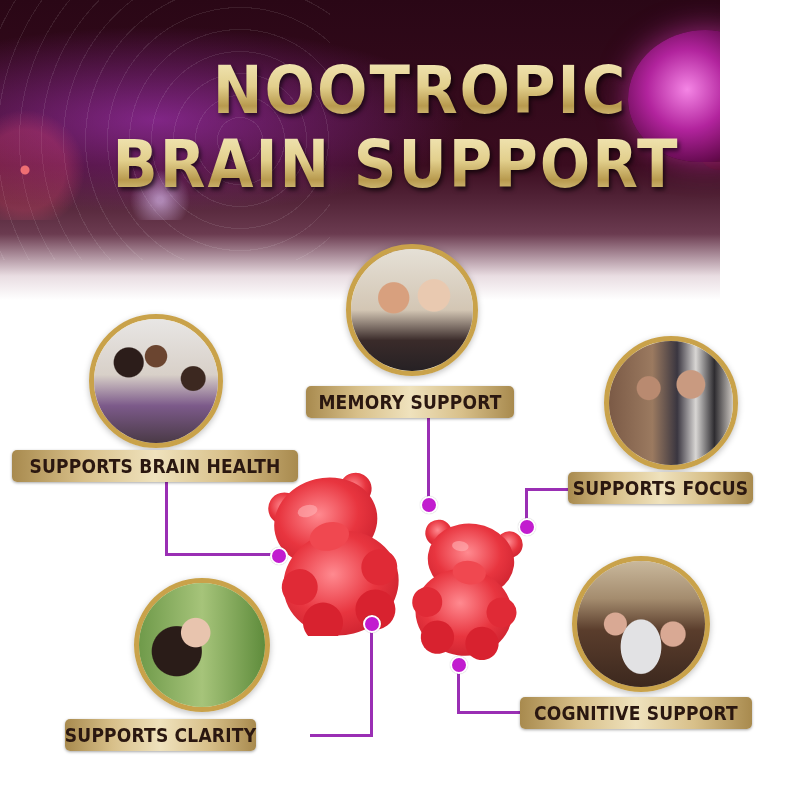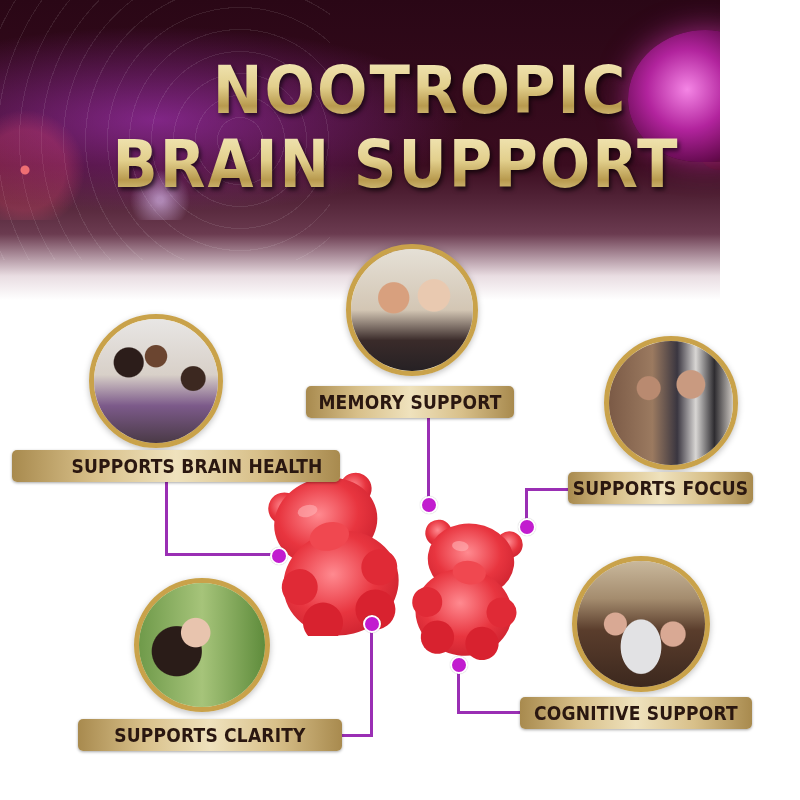--- a/index.html
+++ b/index.html
@@ -120,16 +120,16 @@
   <div class="ph" style="background:radial-gradient(circle at 66% 35%,#c99a80 0 12%,transparent 13%),radial-gradient(circle at 32% 38%,#b98a70 0 10%,transparent 11%),linear-gradient(90deg,#7b5a46 0%,#9b7a60 35%,#3a3640 55%,#d8d6d4 70%,#2e2c30 85%,#cfcac4 100%);"></div>
 </div>
 <div class="circle" style="left:134px;top:578px;width:126px;height:124px;">
   <div class="ph" style="background:radial-gradient(circle at 45% 40%,#e8c4ae 0 14%,transparent 15%),radial-gradient(circle at 30% 55%,#2a1c18 0 22%,transparent 23%),linear-gradient(90deg,#6f9a4a 0%,#a6c47a 50%,#5f8c3c 100%);"></div>
 </div>
 <div class="circle" style="left:572px;top:556px;width:128px;height:126px;">
   <div class="ph" style="background:radial-gradient(ellipse at 50% 68%,#e2e2e4 0 22%,transparent 23%),radial-gradient(circle at 30% 50%,#d9a994 0 10%,transparent 11%),radial-gradient(circle at 75% 58%,#d9a994 0 10%,transparent 11%),linear-gradient(180deg,#c9b89c 0%,#a48c6e 30%,#5a3d2c 55%,#3c281e 100%);"></div>
 </div>
 
 <div class="label" style="left:306px;top:386px;width:208px;">MEMORY SUPPORT</div>
-<div class="label" style="left:12px;top:450px;width:286px;padding-left:42px;">SUPPORTS BRAIN HEALTH</div>
+<div class="label" style="left:12px;top:450px;width:286px;">SUPPORTS BRAIN HEALTH</div>
 <div class="label" style="left:568px;top:472px;width:185px;text-align:right;">SUPPORTS FOCUS</div>
-<div class="label" style="left:78px;top:719px;width:264px;">SUPPORTS CLARITY</div>
+<div class="label" style="left:65px;top:719px;width:191px;">SUPPORTS CLARITY</div>
 <div class="label" style="left:520px;top:697px;width:232px;">COGNITIVE SUPPORT</div>
 
 </body></html>

